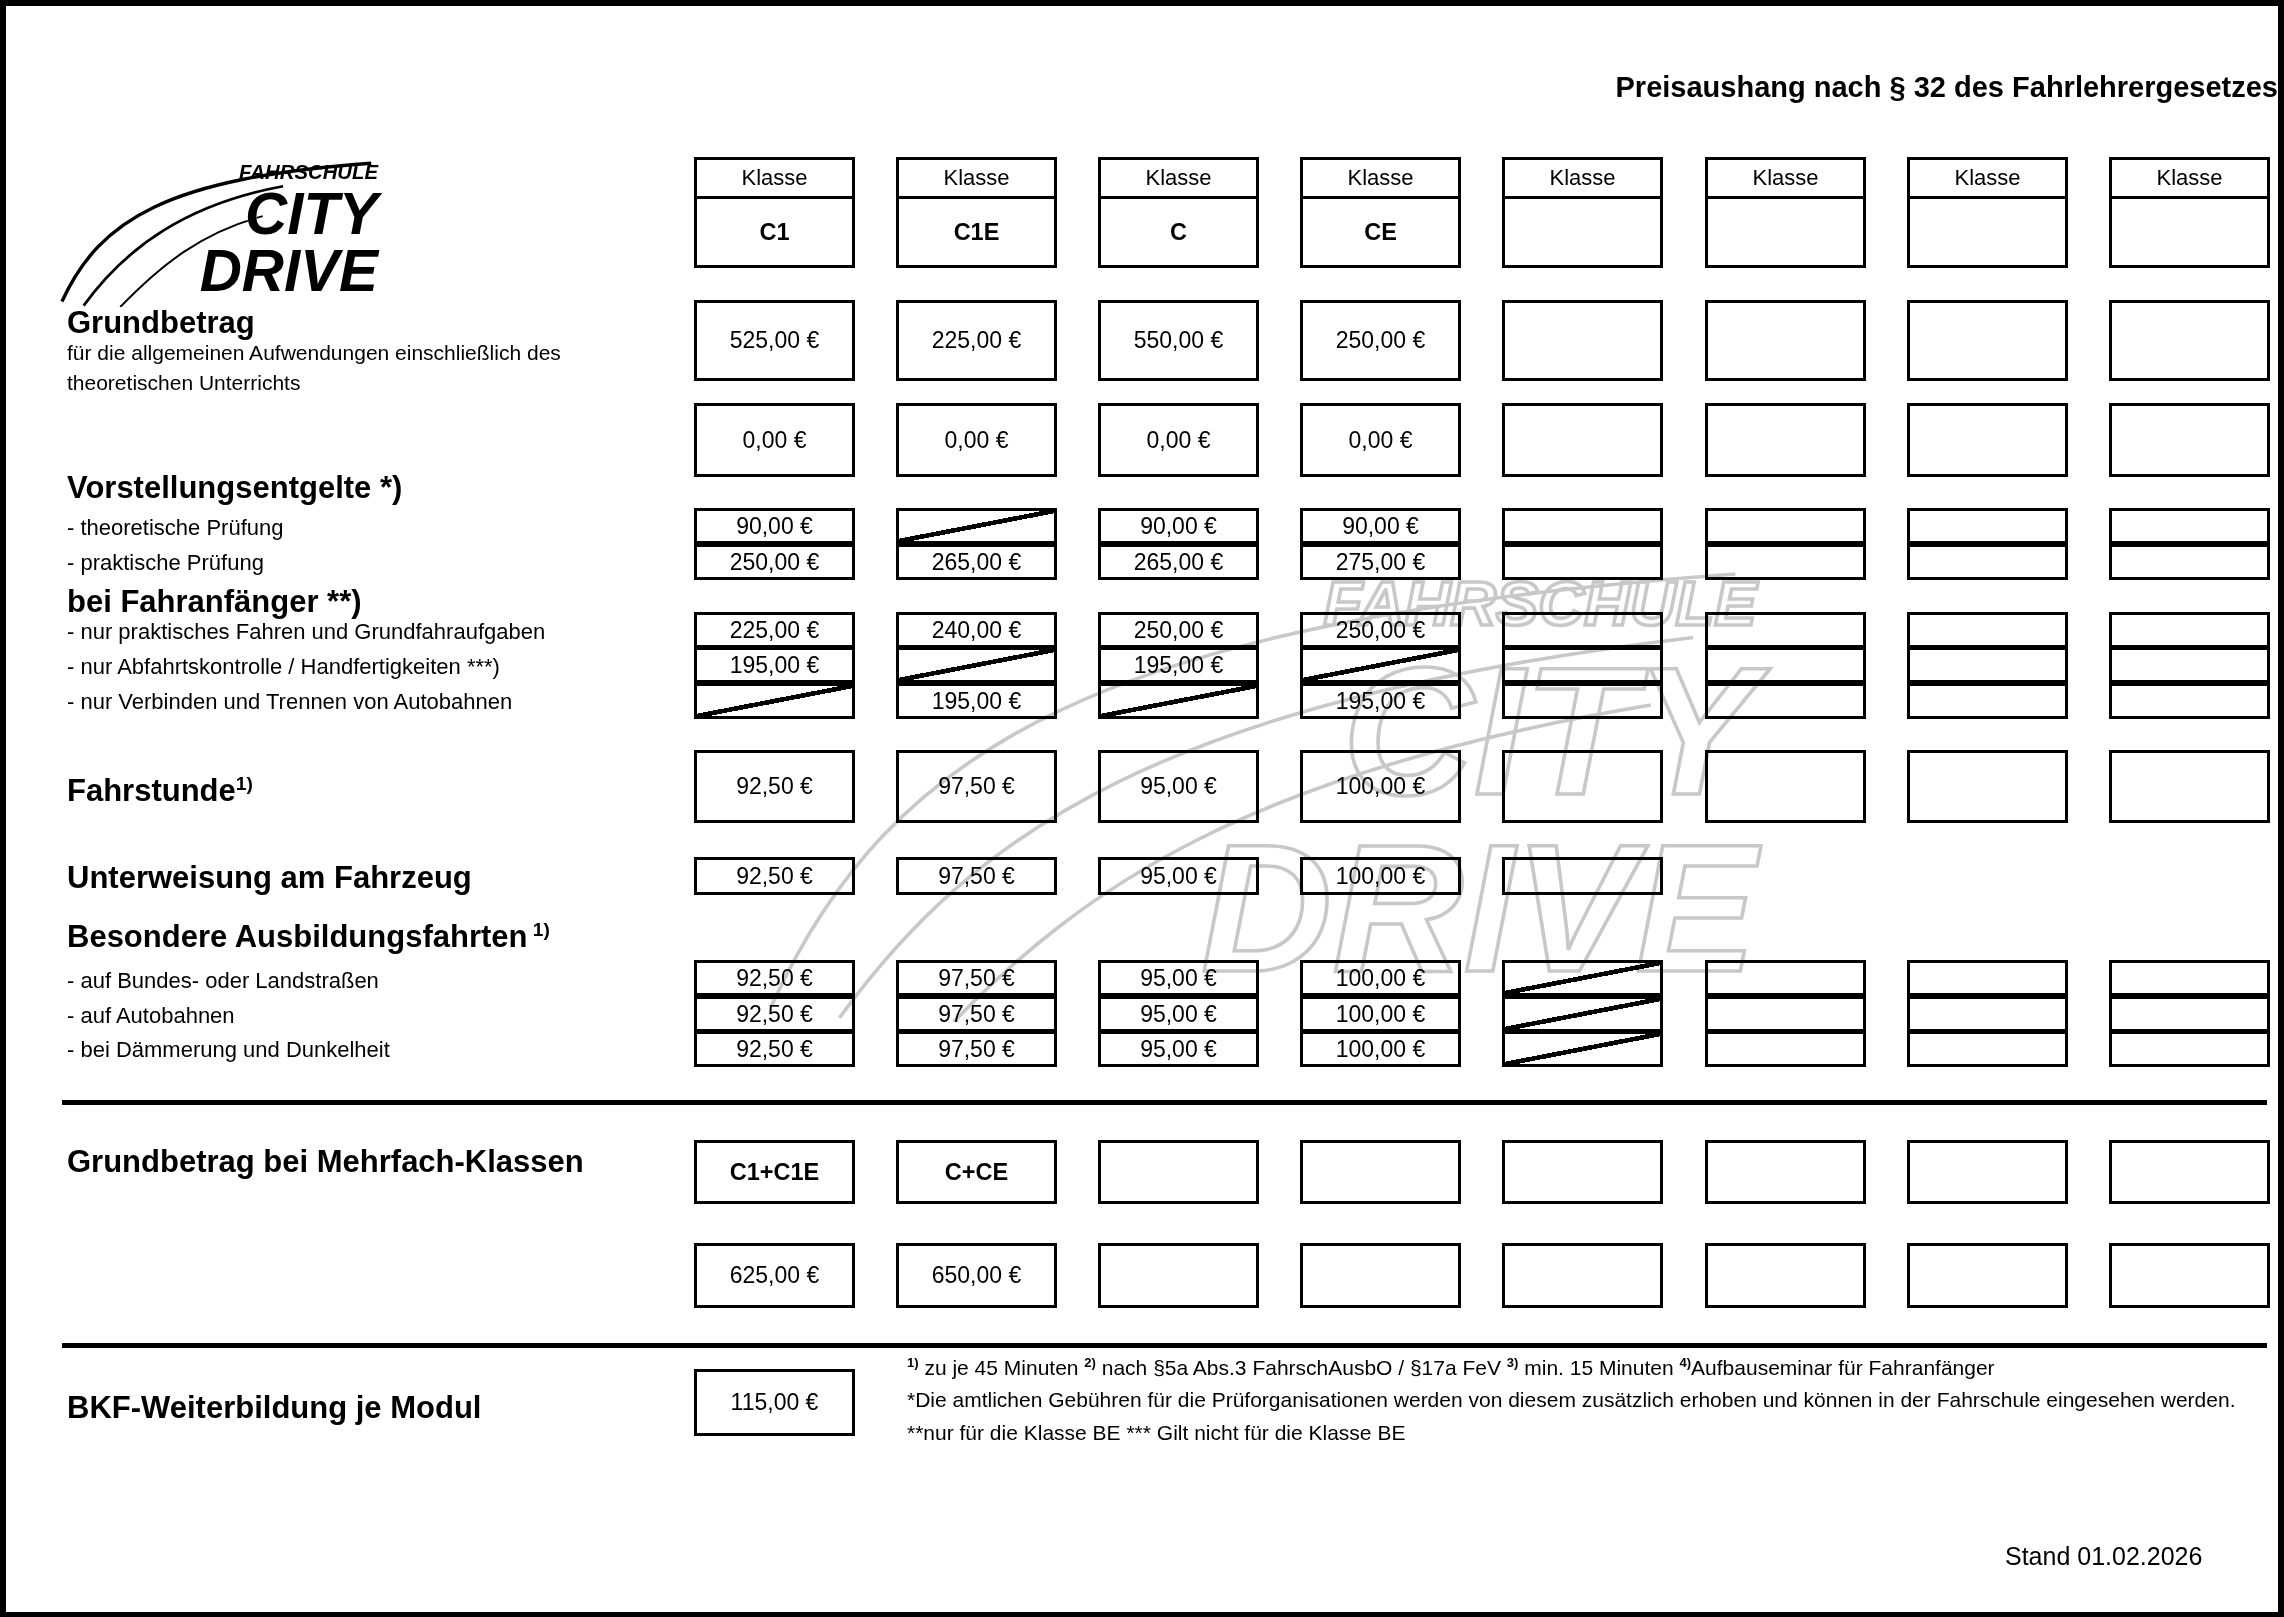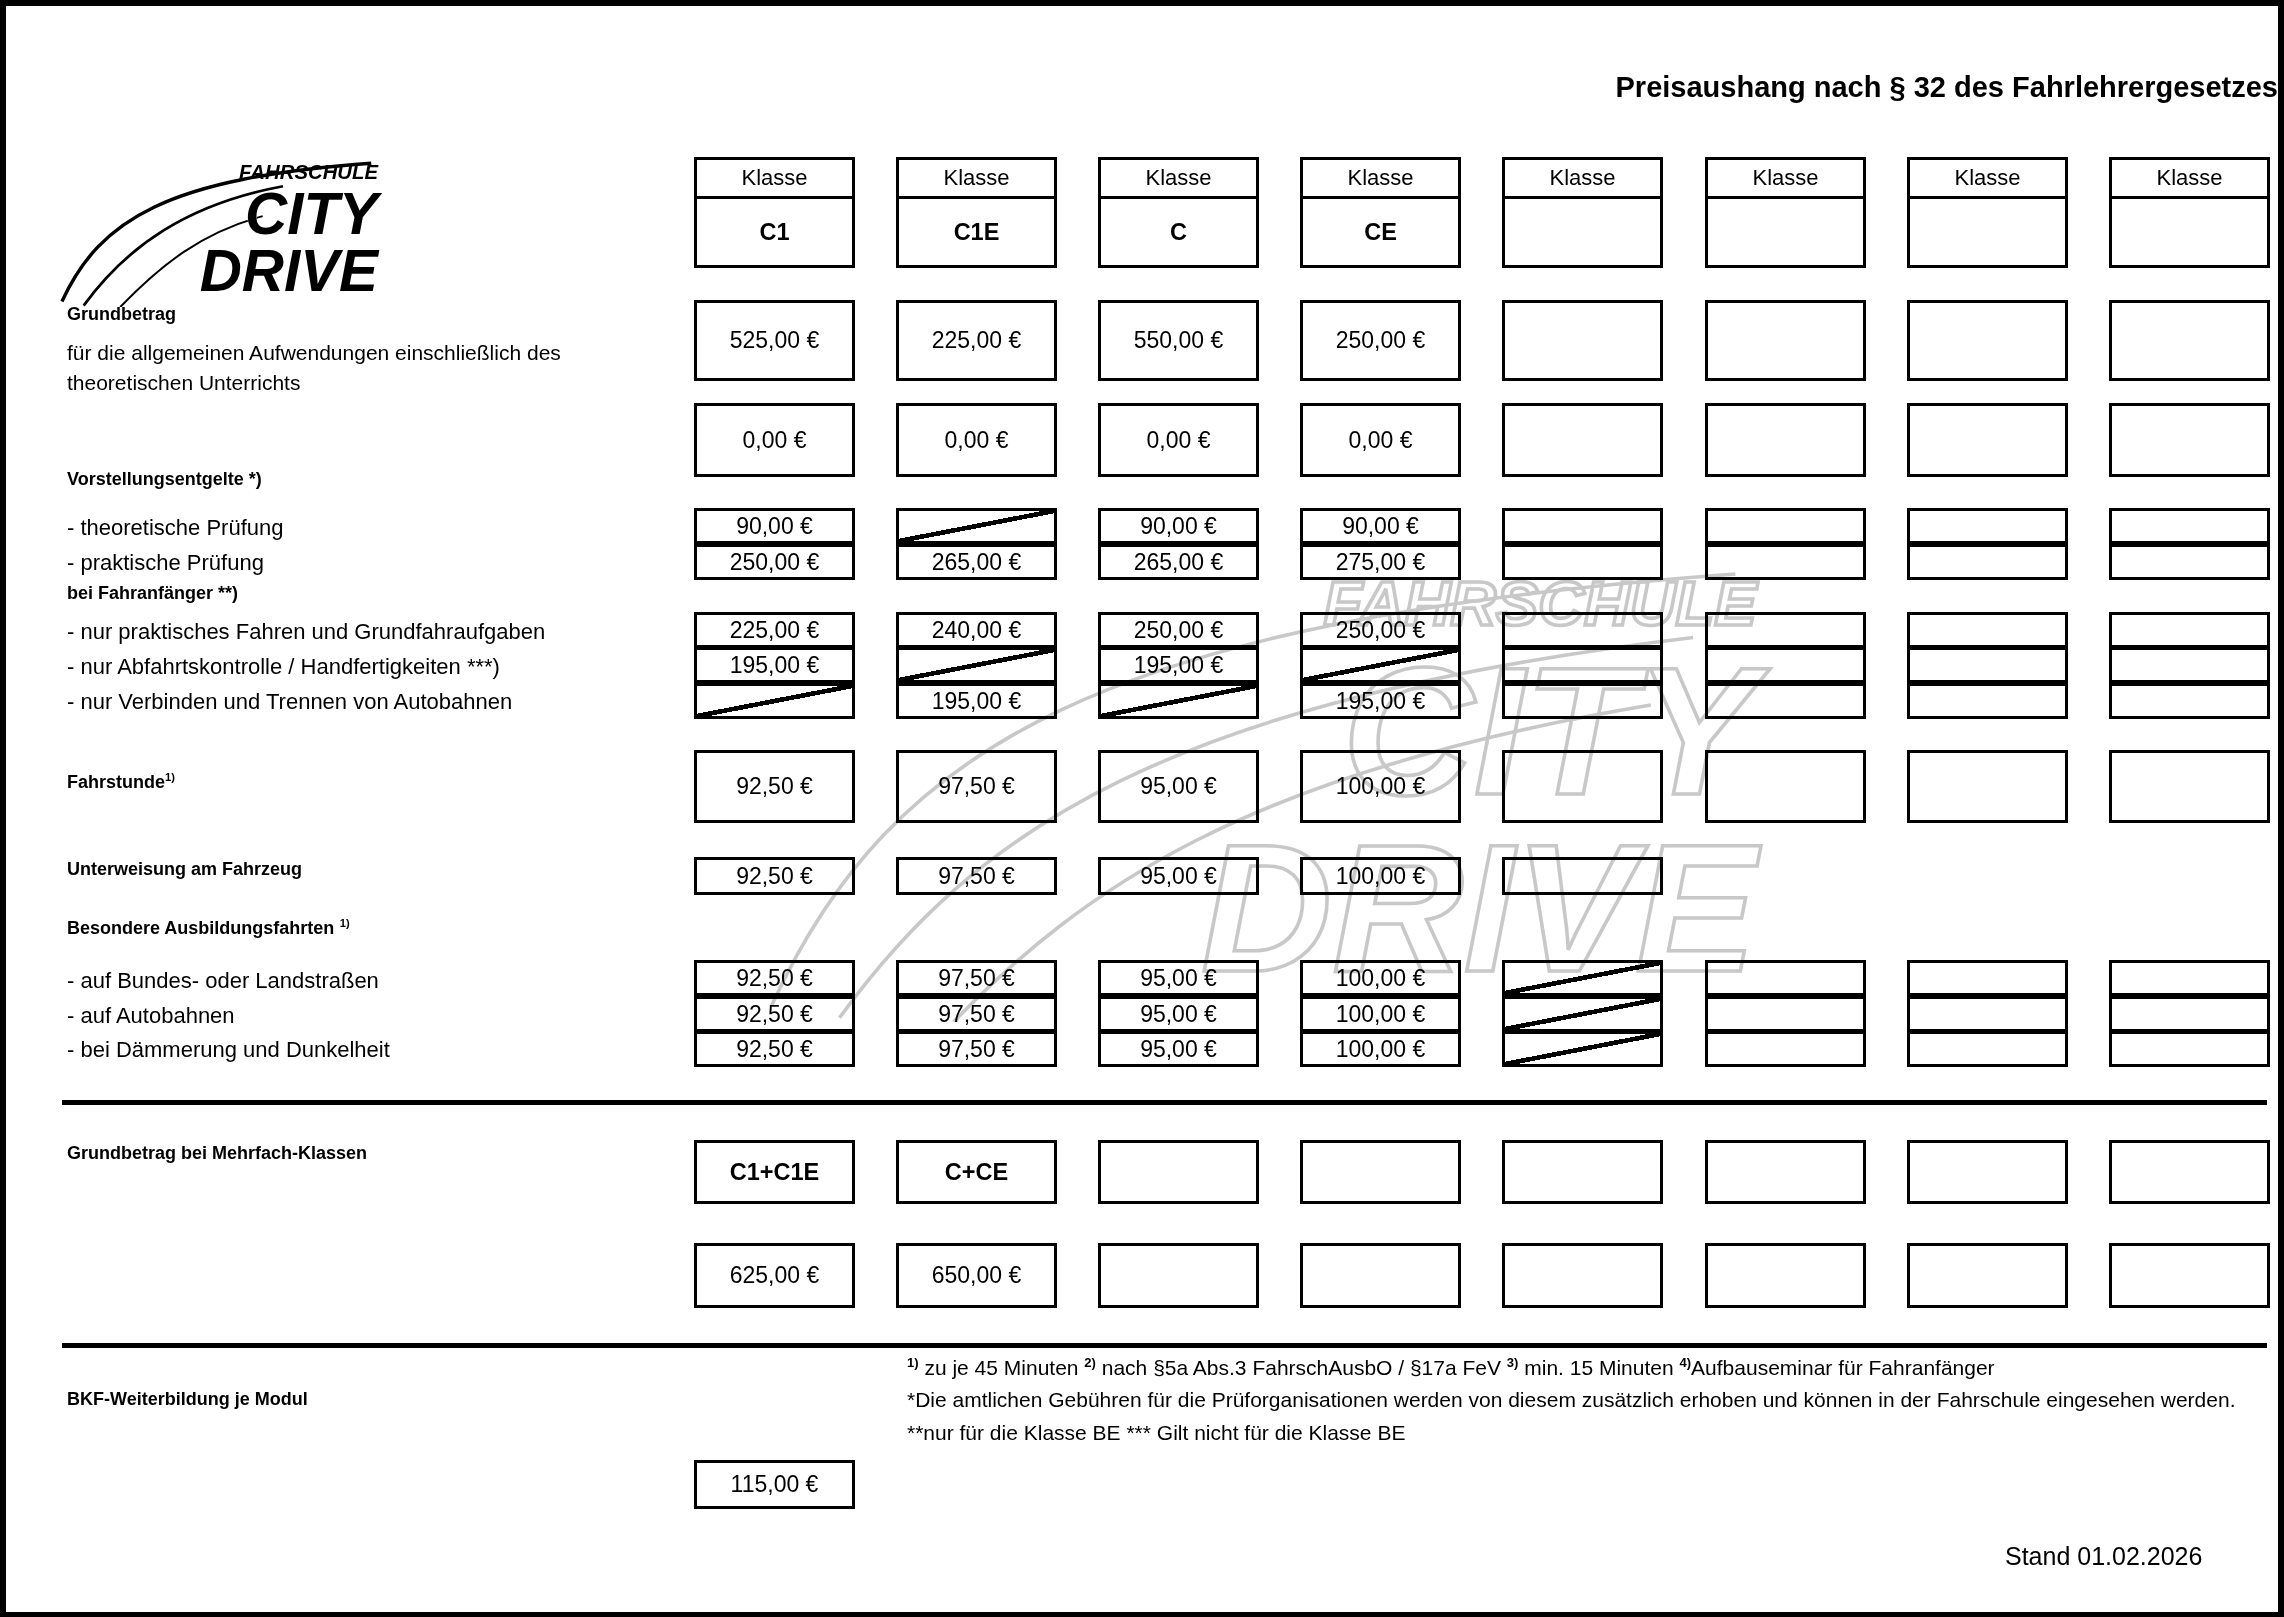--- a/index.html
+++ b/index.html
@@ -26,27 +26,27 @@
     font-weight:bold; font-size:23.5px; }
   .r-grund{top:294px;height:81px}
   .r-null{top:397px;height:74px}
   .r-vor1{top:502px;height:36px}.r-vor2{top:538px;height:36px}
   .r-teil1{top:606px;height:36px}.r-teil2{top:641px;height:36px}.r-teil3{top:677px;height:36px}
   .r-fahr{top:744px;height:73px}
   .r-unter{top:851px;height:38px}
   .r-bes1{top:954px;height:36px}.r-bes2{top:990px;height:36px}.r-bes3{top:1025px;height:36px}
   .r-mkh{top:1134px;height:64px;font-weight:bold;font-size:23.5px}
   .r-mkv{top:1237px;height:65px}
-  .r-bkf{top:1454px;height:49px}
+  .r-bkf{top:1363px;height:67px}
   .crossed { background-image:linear-gradient(to bottom right,
       transparent calc(50% - 2.3px), #000 calc(50% - 2.3px) calc(50% + 2.3px),
       transparent calc(50% + 2.3px)); }
   
   .lbl { position:absolute; left:61px; font-size:22px; line-height:1.45; }
-  .head { font-weight:bold; font-size:18px;text-align:right; }
+  .head { font-weight:bold; font-size:31px;text-align:right; }
   sup { font-size:62%; font-weight:bold; vertical-align:super; }
   .sup-gap { margin-left:5.3px; }
   .rule { position:absolute; left:56px; width:2205px; height:4.5px; background:#000; }
   #footnotes { position:absolute; left:894px; top:1346px; width:1368px;
     font-size:21px; line-height:1.54;margin-left:7px; }
   #stand { position:absolute; left:1999px; top:1536px; font-size:25px; }
 </style>
 </head>
 <body>
 

